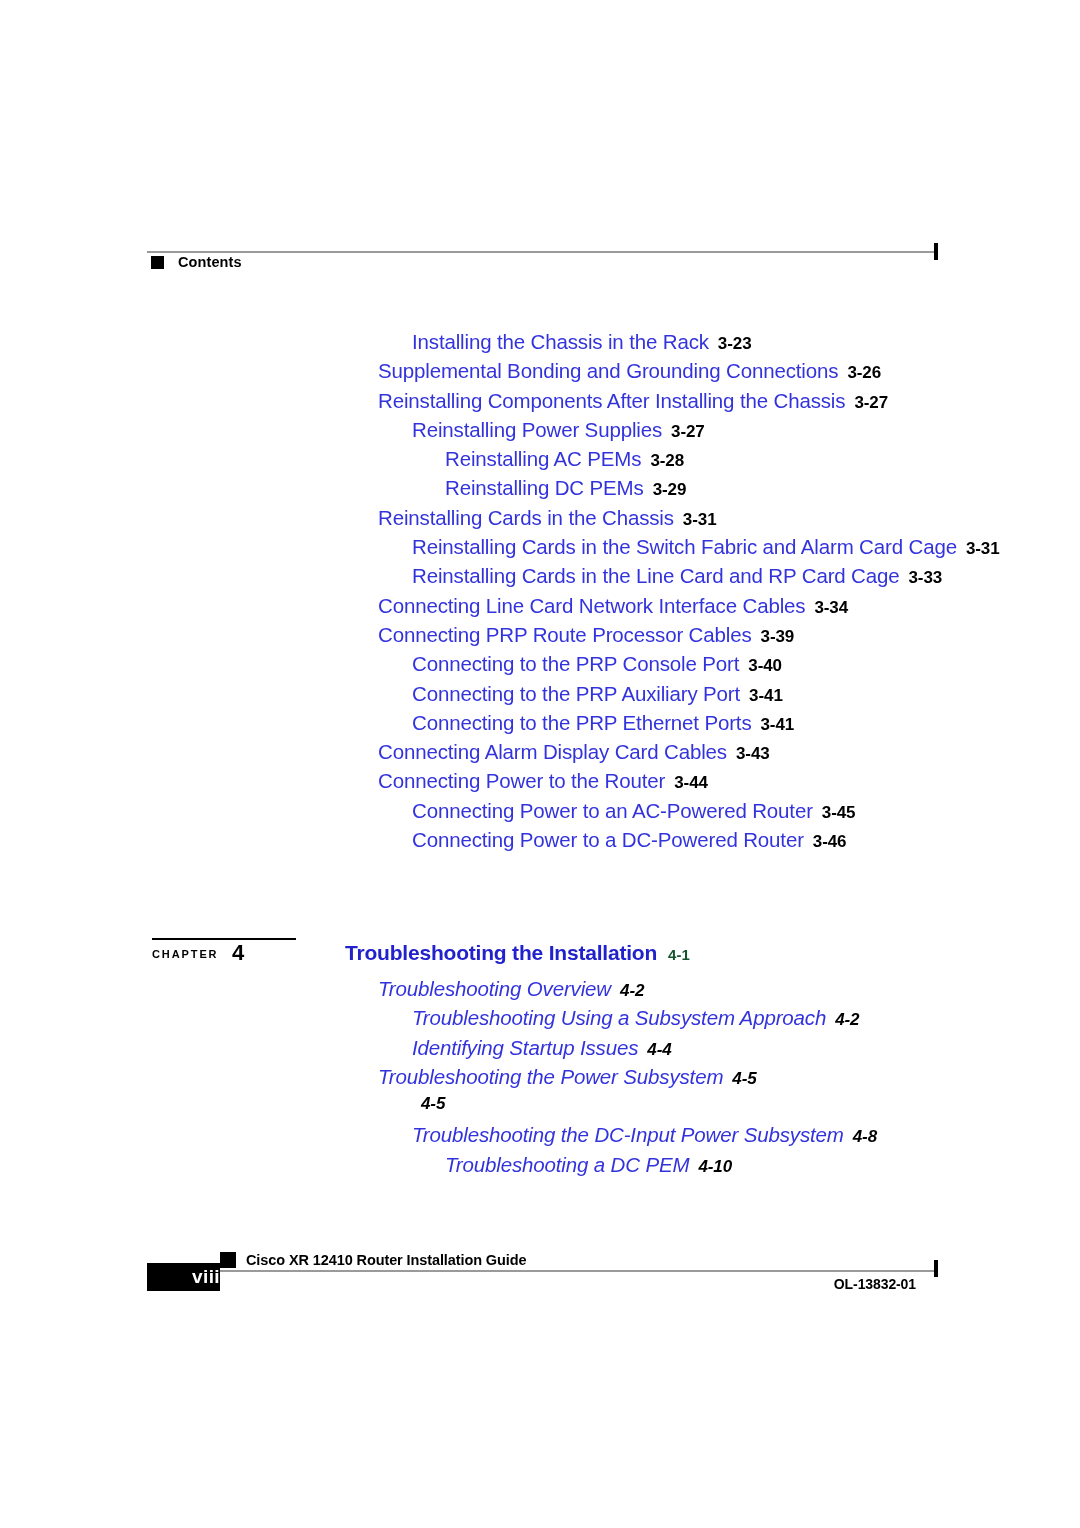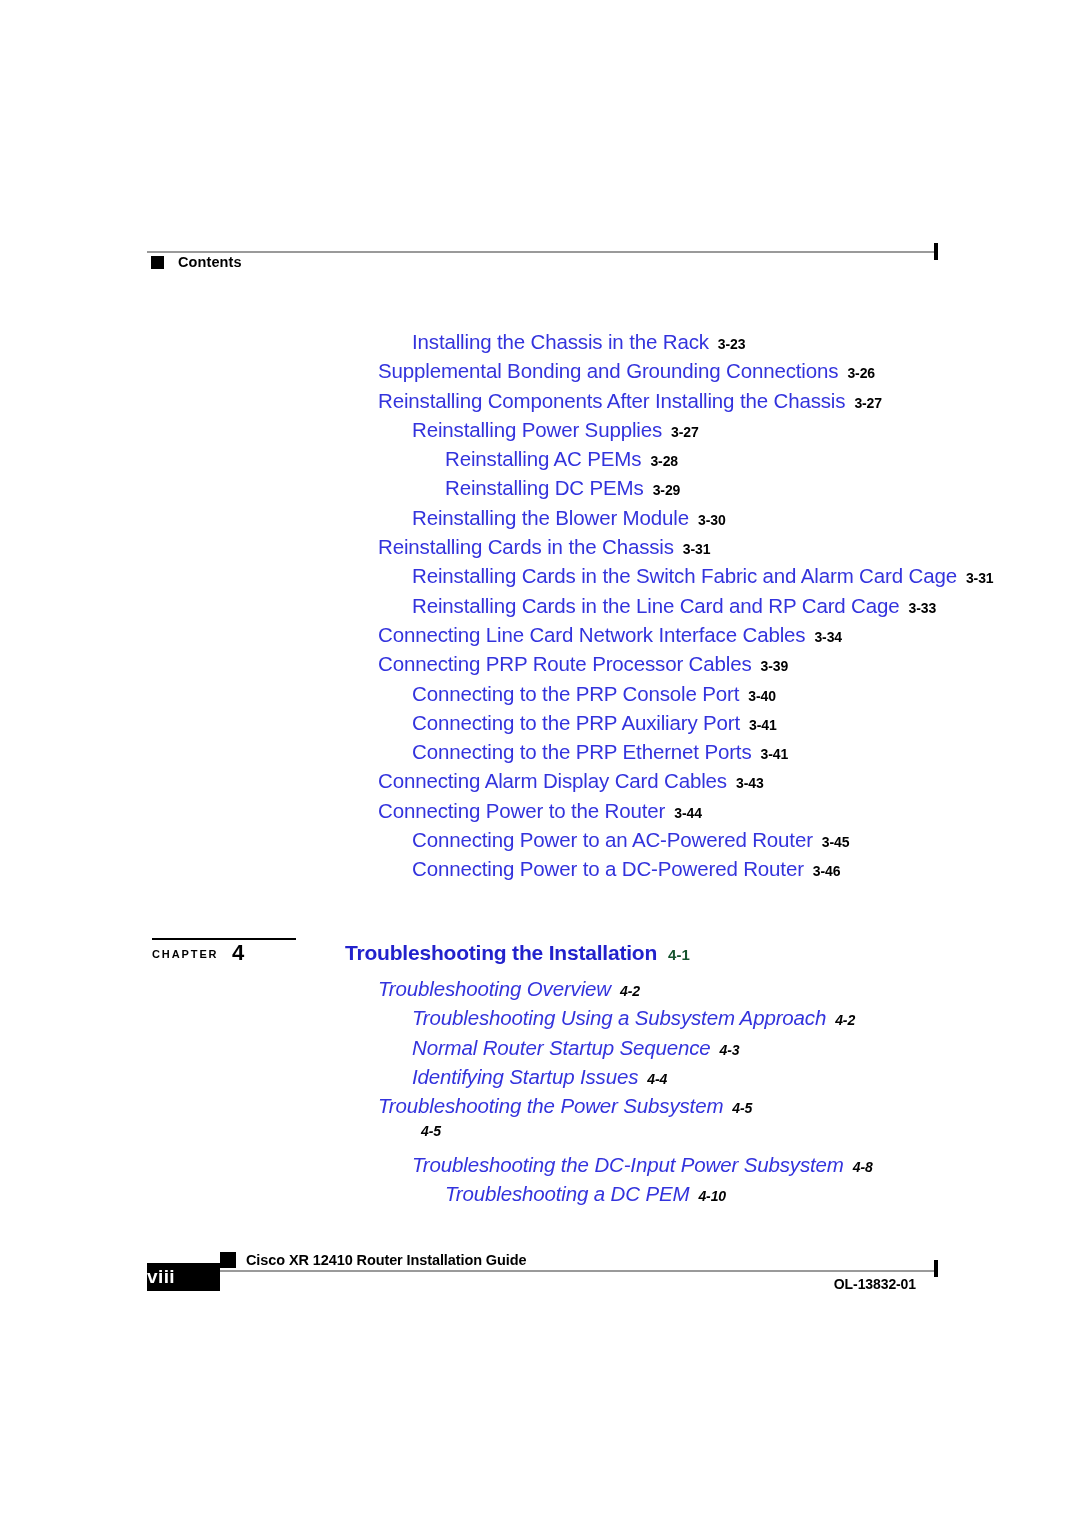--- a/index.html
+++ b/index.html
@@ -79,21 +79,21 @@
     margin-left: 33px;
   }
   .toc-entry .title {
     color: #3333dd;
     font-size: 20.5px;
     font-weight: normal;
     letter-spacing: -0.15px;
   }
   .toc-entry .pageno {
     color: #000000;
-    font-size: 14px;
+    font-size: 17px;
     font-weight: bold;
     margin-left: 9px;
     letter-spacing: -0.1px;
   }
 
   
   .lvl1 { padding-left: 345px; }
   .lvl2 { padding-left: 379px; }
   .lvl3 { padding-left: 412px; }
 
@@ -190,21 +190,21 @@
     height: 28px;
     background: #000000;
   }
   .footer-pagenum {
     position: absolute;
     left: 0;
     top: 0;
     width: 73px;
     height: 28px;
     line-height: 28px;
-    text-align: left;
+    text-align: right;
     color: #ffffff;
     font-size: 19px;
     font-weight: bold;
     letter-spacing: 0.4px;
   }
   .footer-square {
     position: absolute;
     left: 73px;
     top: 4px;
     width: 16px;
@@ -262,24 +262,20 @@
         <span class="title">Reinstalling Power Supplies</span>
         <span class="pageno">3-27</span>
       </div>
       <div class="toc-entry lvl3">
         <span class="title">Reinstalling AC PEMs</span>
         <span class="pageno">3-28</span>
       </div>
       <div class="toc-entry lvl3">
         <span class="title">Reinstalling DC PEMs</span>
         <span class="pageno">3-29</span>
-      </div>
-      <div class="toc-entry lvl2">
-        <span class="title">Reinstalling the Blower Module</span>
-        <span class="pageno">3-30</span>
       </div>
       <div class="toc-entry lvl1">
         <span class="title">Reinstalling Cards in the Chassis</span>
         <span class="pageno">3-31</span>
       </div>
       <div class="toc-entry lvl2">
         <span class="title">Reinstalling Cards in the Switch Fabric and Alarm Card Cage</span>
         <span class="pageno">3-31</span>
       </div>
       <div class="toc-entry lvl2">
@@ -335,24 +331,20 @@
   </div>
 
   <div class="toc2" id="toc-group-2">
       <div class="toc-entry lvl1">
         <span class="title">Troubleshooting Overview</span>
         <span class="pageno">4-2</span>
       </div>
       <div class="toc-entry lvl2">
         <span class="title">Troubleshooting Using a Subsystem Approach</span>
         <span class="pageno">4-2</span>
-      </div>
-      <div class="toc-entry lvl2">
-        <span class="title">Normal Router Startup Sequence</span>
-        <span class="pageno">4-3</span>
       </div>
       <div class="toc-entry lvl2">
         <span class="title">Identifying Startup Issues</span>
         <span class="pageno">4-4</span>
       </div>
       <div class="toc-entry lvl1">
         <span class="title">Troubleshooting the Power Subsystem</span>
         <span class="pageno">4-5</span>
       </div>
       <div class="toc-entry lvl2">

